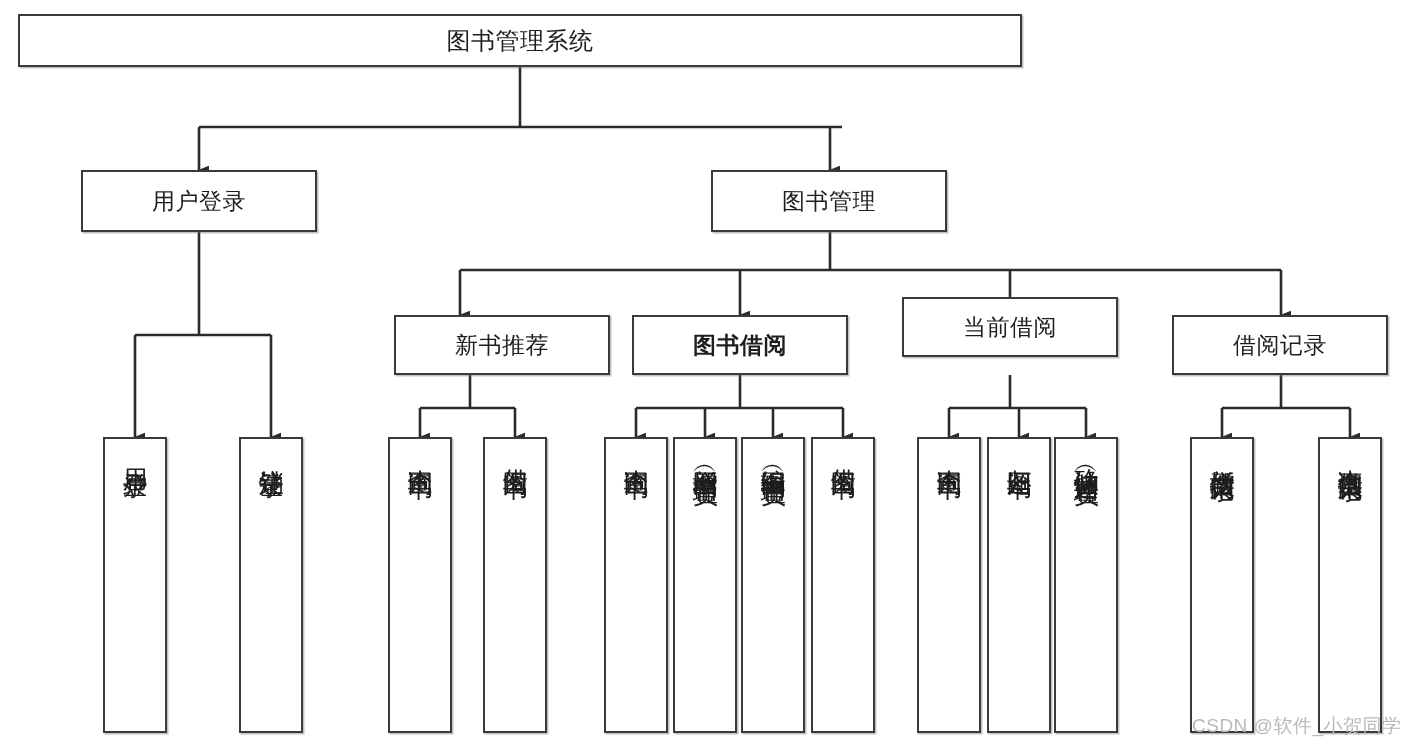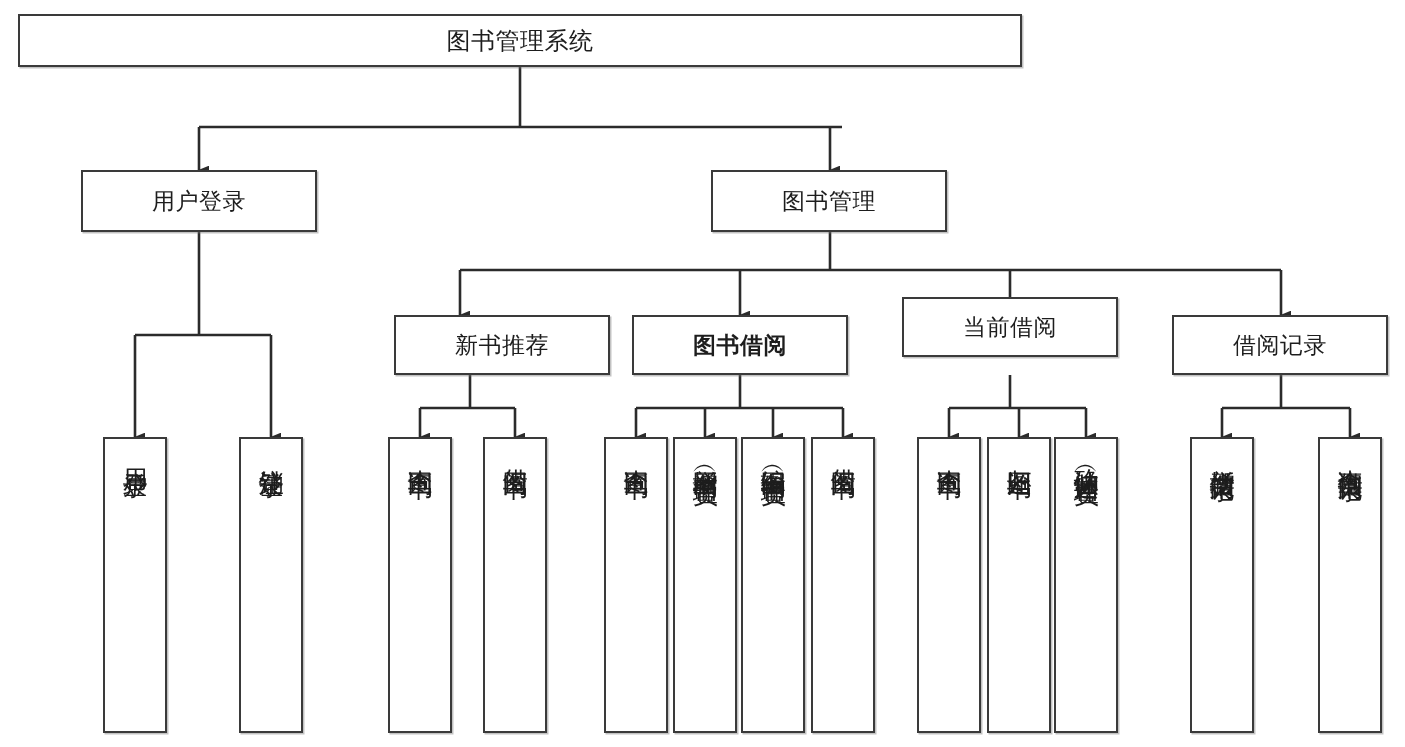--- a/index.html
+++ b/index.html
@@ -182,14 +182,15 @@
     <span class="label">确认归还（管理员）</span>
   </div>
 
   <div class="node vertical" style="left:1190px; top:437px; width:64px; height:296px;">
     <span class="label">新增借阅记录</span>
   </div>
   <div class="node vertical" style="left:1318px; top:437px; width:64px; height:296px;">
     <span class="label">查询借阅记录</span>
   </div>
 
+  <div class="watermark" style="left:1192px; top:713px;">CSDN @软件_小贺同学</div>
 
 </div>
 
 </body></html>

